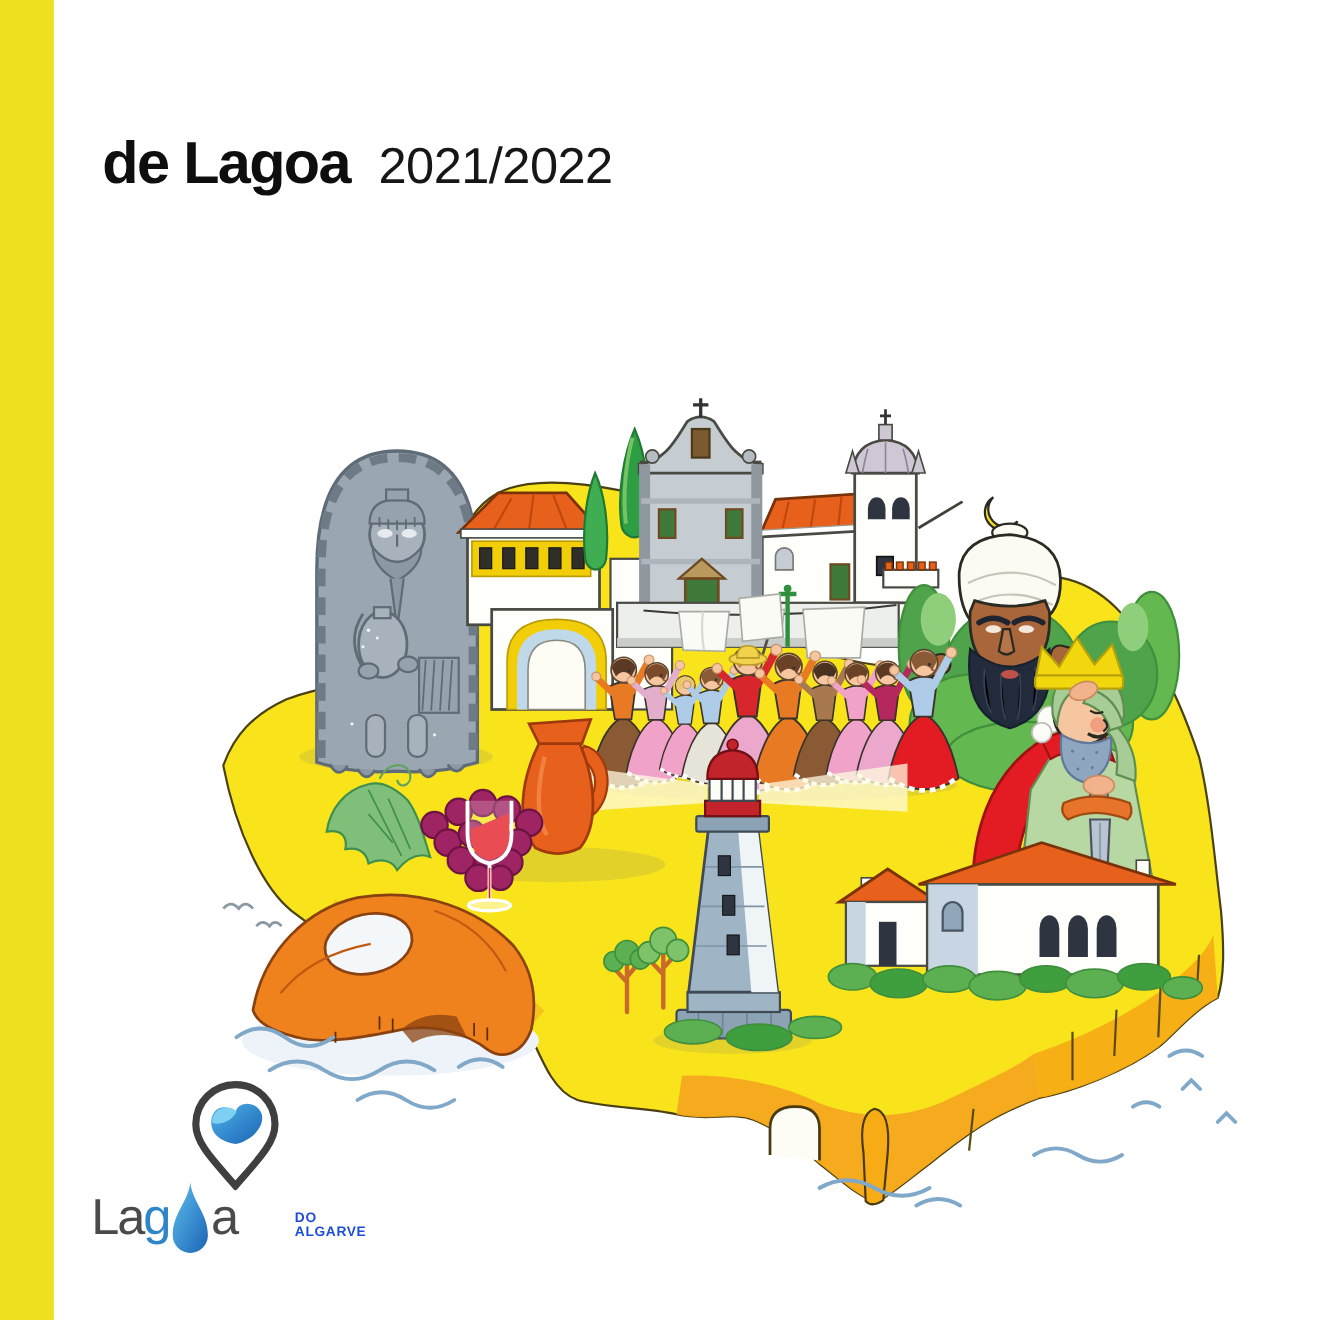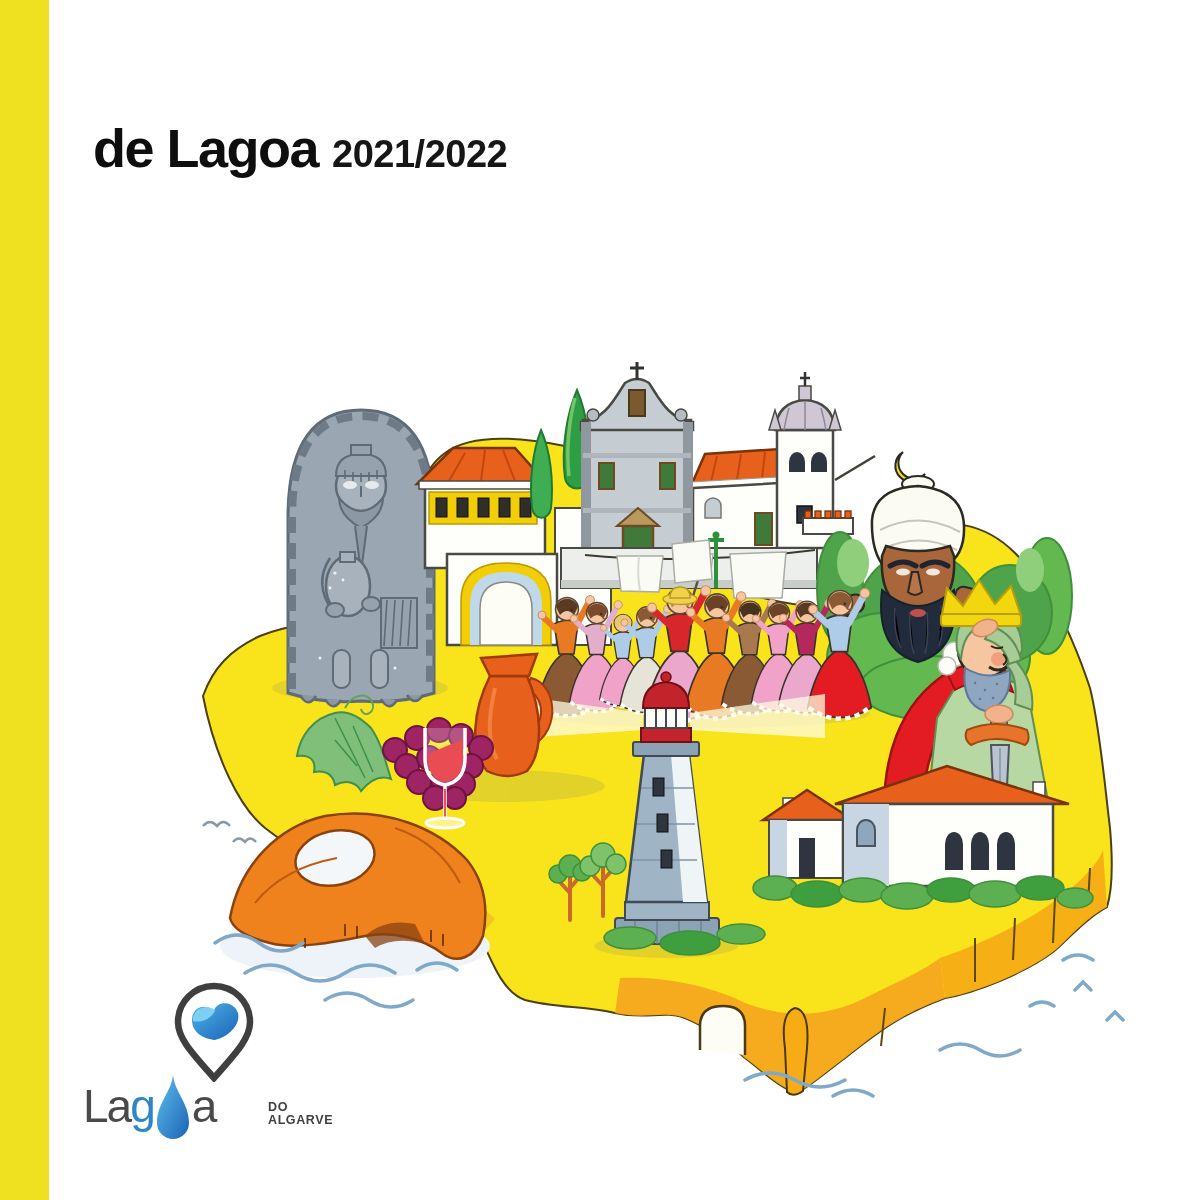--- a/index.html
+++ b/index.html
@@ -7,33 +7,33 @@
     width:1200px;height:1200px;position:relative;overflow:hidden;
     background:#FFFFFF;
     font-family:"Liberation Sans",sans-serif;
   }
   .accent-bar{position:absolute;left:0;top:0;width:49px;height:1200px;background:#EFE11F;}
   h1.title{
     position:absolute;left:93px;top:112px;margin:0;
     font-size:54px;line-height:73px;font-weight:700;letter-spacing:-1.5px;color:#0E0E0E;
   }
   .t-line{display:block;white-space:nowrap;}
-  .year{font-weight:700;font-size:38px;letter-spacing:-0.5px;color:#161616;margin-left:14px;}
+  .year{font-weight:400;font-size:46px;letter-spacing:-0.5px;color:#161616;margin-left:26px;}
   .illustration{position:absolute;left:185px;top:358px;width:970px;height:755px;}
   .illustration svg{display:block;width:100%;height:100%;}
   .logo-pin{position:absolute;left:172px;top:980px;width:84px;height:102px;}
   .logo-word{
     position:absolute;left:83px;top:1073px;line-height:1;white-space:nowrap;
     font-size:46px;font-weight:400;letter-spacing:-2px;color:#4A4A4A;
   }
   .logo-word .lg-blue{color:#2E86C9;}
   .logo-word svg.drop-o{width:36px;height:78px;vertical-align:-29px;margin:0 1px;}
   .logo-sub{
     position:absolute;left:268px;top:1101px;
-    font-size:12.5px;line-height:13px;font-weight:700;letter-spacing:0.6px;color:#404040;
+    font-size:12.5px;line-height:13px;font-weight:700;letter-spacing:0.6px;color:#1d4ed8;
   }
   .logo-sub span{display:block;}
 </style>
 </head>
 <body>
 
 <div class="accent-bar"></div>
 
 <h1 class="title">
   <span class="t-line"><span>de Lagoa</span><span class="year">2021/2022</span></span>

